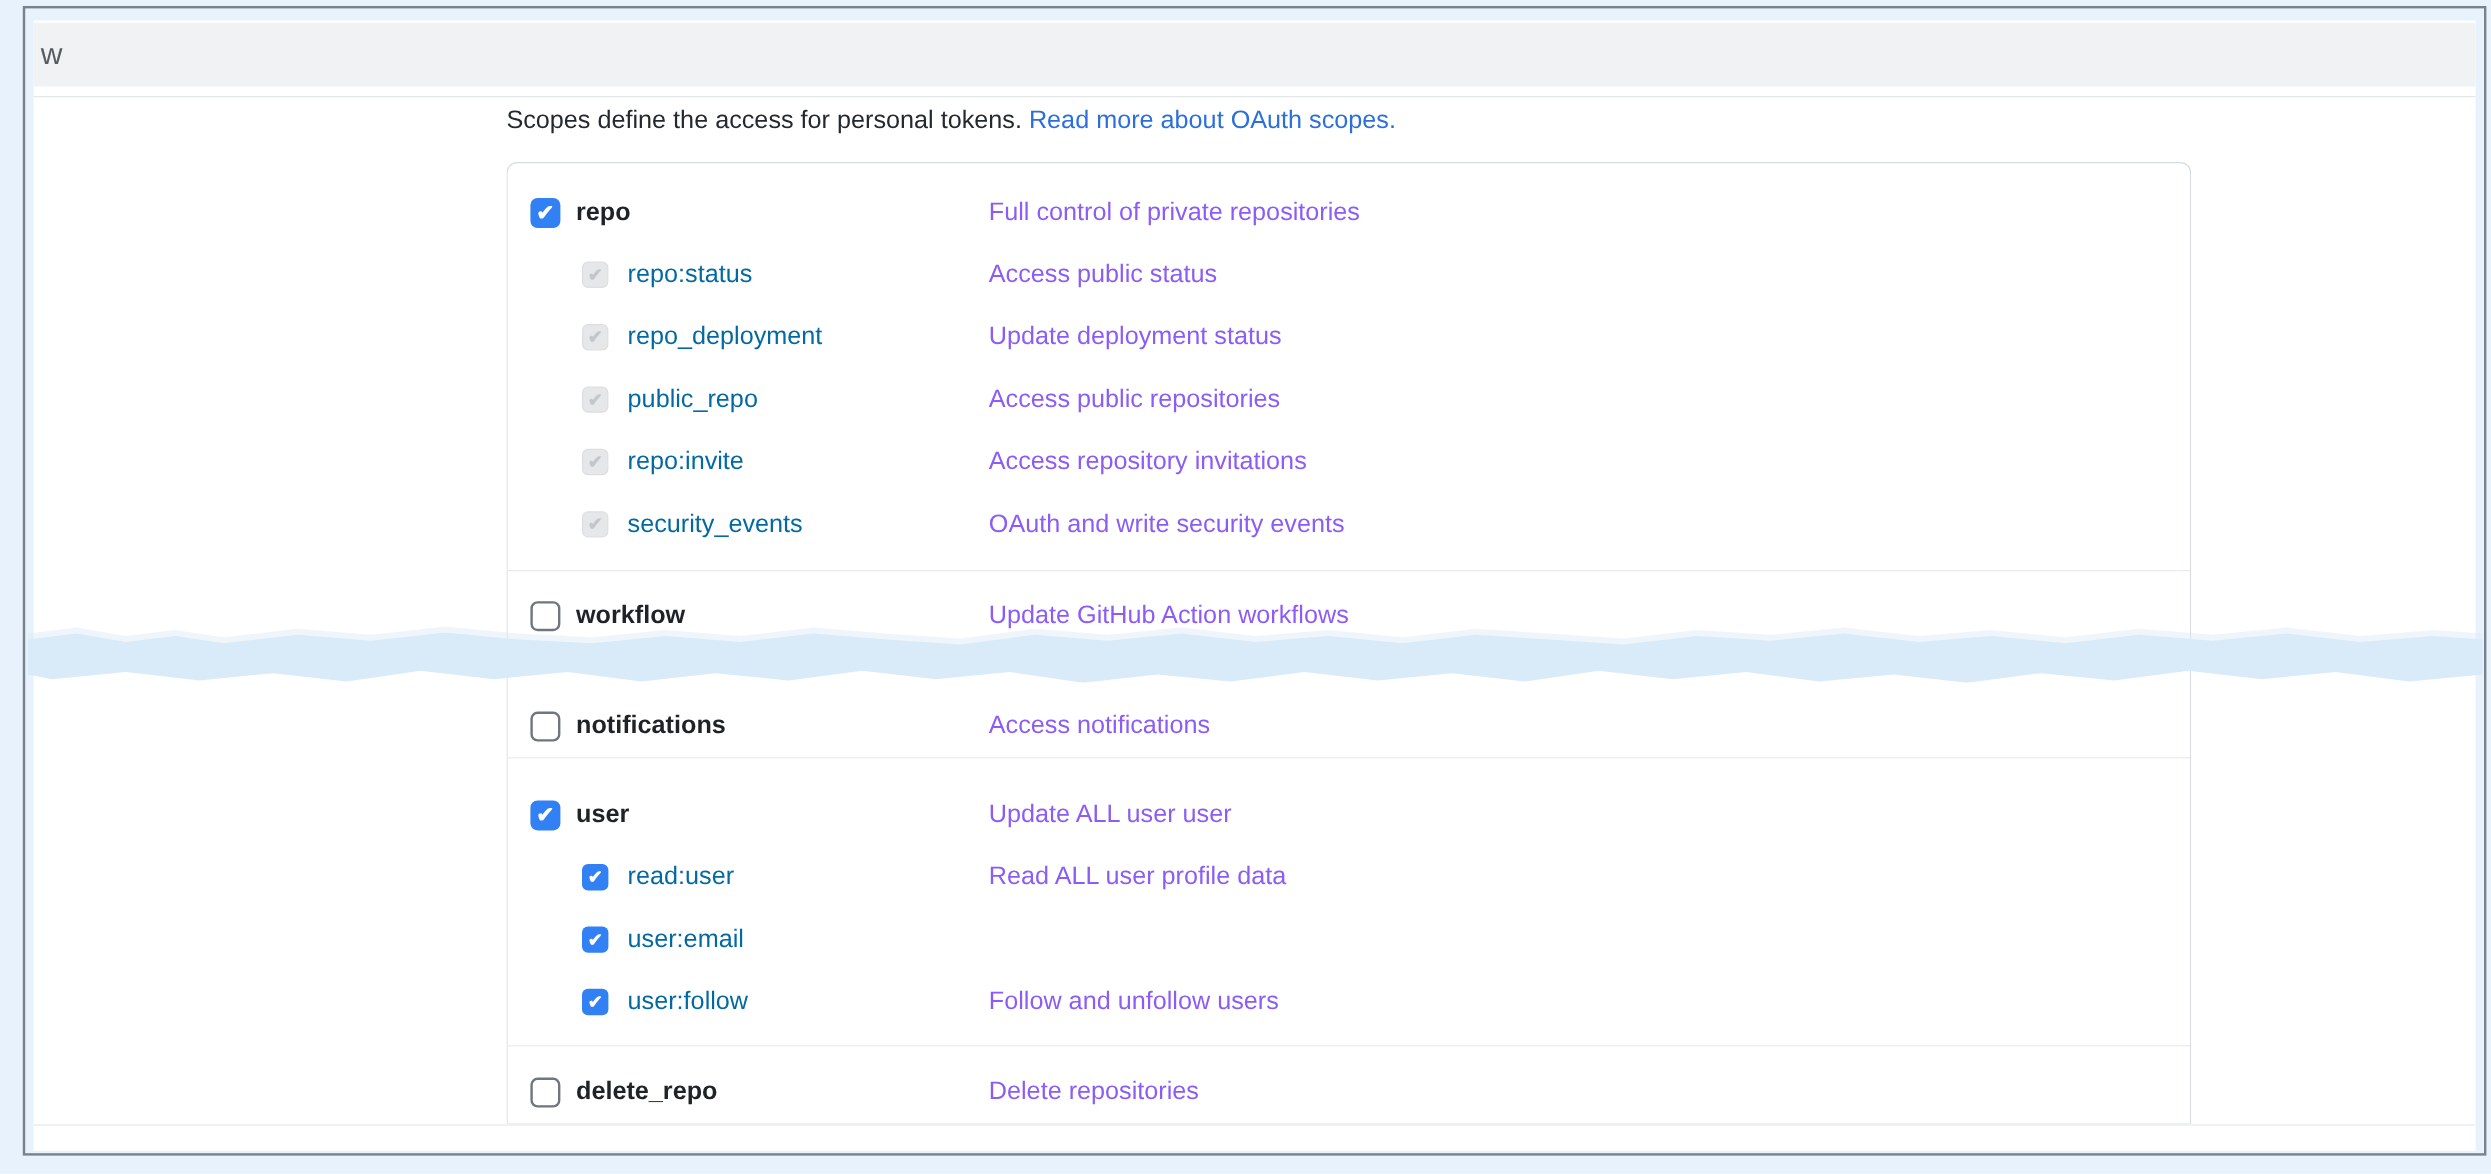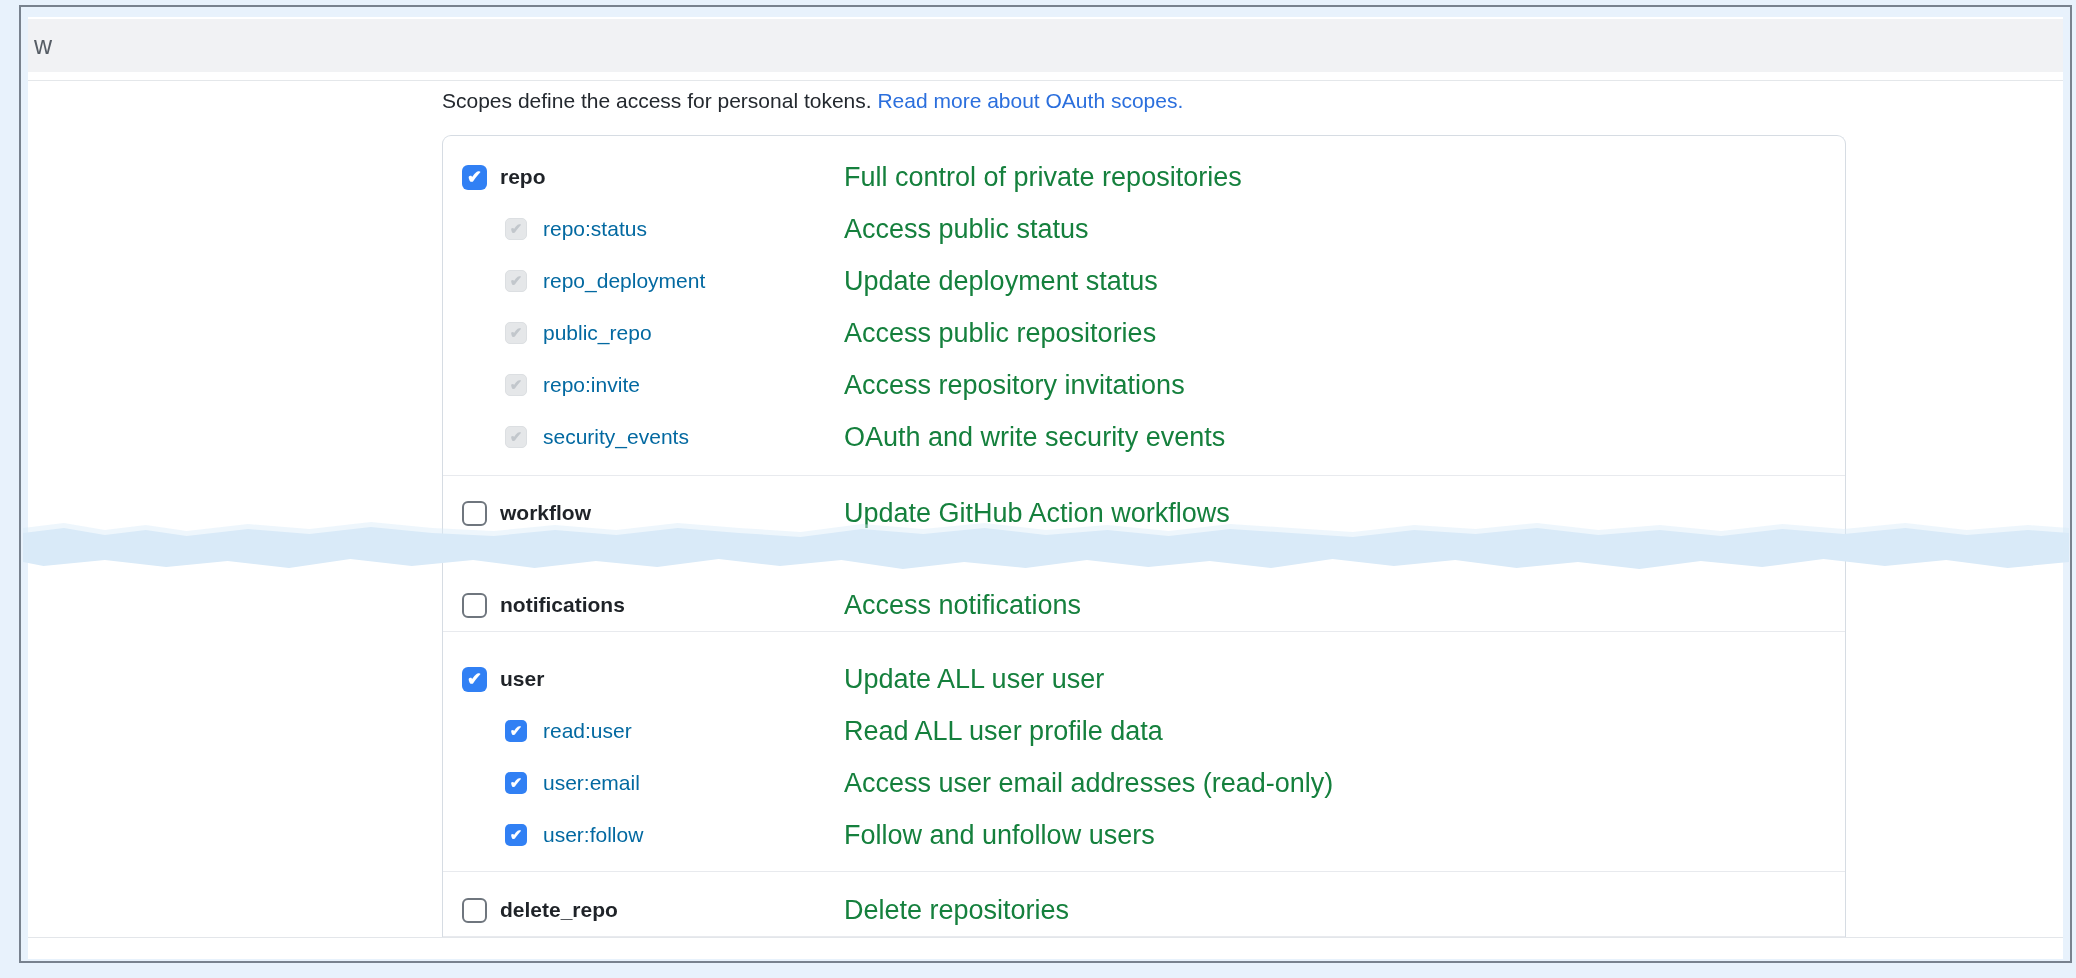--- a/index.html
+++ b/index.html
@@ -8,21 +8,21 @@
   
   .frame{position:absolute;left:19px;top:5px;right:4px;bottom:15px;border:2.5px solid #78828e;background:#e8f2fc;}
 
   
   .panel{position:absolute;left:7px;top:10px;right:7px;bottom:2px;background:#ffffff;overflow:hidden;}
 
   .header-bar{position:absolute;left:0;right:0;top:2px;height:53px;background:#f1f2f4;display:flex;align-items:center;}
   .header-bar .w-label{padding-left:6px;font-size:25px;color:#565d65;}
   .header-divider{position:absolute;left:0;right:0;top:63px;height:1px;background:#e4e7ea;}
 
-  .content{position:absolute;left:376px;top:71px;padding-left:38px;}
+  .content{position:absolute;left:356px;top:71px;padding-left:38px;}
 
   .intro{font-size:21px;line-height:26px;color:#24292f;white-space:nowrap;}
   .intro a{color:var(--link-blue,#2b6fdd);text-decoration:none;cursor:pointer;}
 
   .scope-box{margin-top:21px;width:1404px;height:802px;box-sizing:border-box;
              border:1px solid #d6dce3;border-bottom:none;border-radius:9px 9px 0 0;
              background:#fff;overflow:hidden;}
 
   .scope-group{border-bottom:1px solid #e8eaee;}
   .scope-group.no-border{border-bottom:none;}
@@ -39,21 +39,21 @@
 
   .cb{box-sizing:border-box;flex:none;display:flex;align-items:center;justify-content:center;}
   .row.main .cb{width:25px;height:25px;border-radius:6px;font-size:18px;}
   .row.sub  .cb{width:22px;height:22px;border-radius:5px;font-size:15px;}
   .cb.checked{background:var(--checkbox-blue,#3180f4);color:#ffffff;font-weight:bold;}
   .cb.unchecked{background:#ffffff;border:2px solid #6f767e;}
   .cb.disabled{background:#e5e7e9;border:1px solid #dcdfe2;color:#c2c7cc;font-weight:bold;}
 
   .row.main .name{margin-left:13px;font-size:21px;font-weight:bold;color:#1f2328;text-align:center;}
   .row.sub  .name{margin-left:16px;font-size:21px;color:#0369a1;}
-  .desc{position:absolute;left:401px;top:50%;transform:translateY(-50%);font-size:27px;color:#15803d;white-space:nowrap;}
+  .desc{position:absolute;left:401px;top:50%;transform:translateY(-50%);font-size:21px;color:#8b5cf6;white-space:nowrap;}
 
   .content-cutoff-line{position:absolute;left:0;right:0;top:920px;height:1px;background:#e3e6ea;}
 
   
   .torn-band,.torn-band-soft{position:absolute;left:23px;right:7px;height:48px;background:#d9eaf8;
     clip-path:polygon(0% 9px,2% 4px,4% 11px,6% 6px,8% 12px,11% 5px,14% 10px,17% 3px,20% 9px,23% 12px,26% 6px,29% 11px,32% 4px,35% 9px,38% 13px,41% 5px,44% 10px,47% 4px,50% 11px,53% 6px,56% 12px,59% 5px,62% 9px,65% 13px,68% 6px,71% 10px,74% 4px,77% 11px,80% 6px,83% 12px,86% 5px,89% 10px,92% 4px,95% 11px,98% 6px,100% 9px,100% 38px,97% 44px,94% 36px,91% 42px,88% 35px,85% 43px,82% 37px,79% 45px,76% 38px,73% 44px,70% 36px,67% 42px,64% 35px,61% 44px,58% 37px,55% 43px,52% 36px,49% 44px,46% 38px,43% 45px,40% 36px,37% 42px,34% 35px,31% 43px,28% 37px,25% 44px,22% 36px,19% 42px,16% 35px,13% 44px,10% 37px,7% 43px,4% 36px,1% 42px,0% 38px);}
   .torn-band{top:524px;z-index:6;}
   .torn-band-soft{top:519px;height:58px;opacity:.45;z-index:5;}
 </style>
 </head>
@@ -128,21 +128,20 @@
                 <span class="desc">Update ALL user user</span>
               </div>
               <div class="row sub">
                 <span class="cb checked">✔</span>
                 <span class="name">read:user</span>
                 <span class="desc">Read ALL user profile data</span>
               </div>
               <div class="row sub">
                 <span class="cb checked">✔</span>
                 <span class="name">user:email</span>
-                <span class="desc">Access user email addresses (read-only)</span>
               </div>
               <div class="row sub">
                 <span class="cb checked">✔</span>
                 <span class="name">user:follow</span>
                 <span class="desc">Follow and unfollow users</span>
               </div>
             </div>
             <div class="scope-group g4">
               <div class="row main">
                 <span class="cb unchecked"></span>

